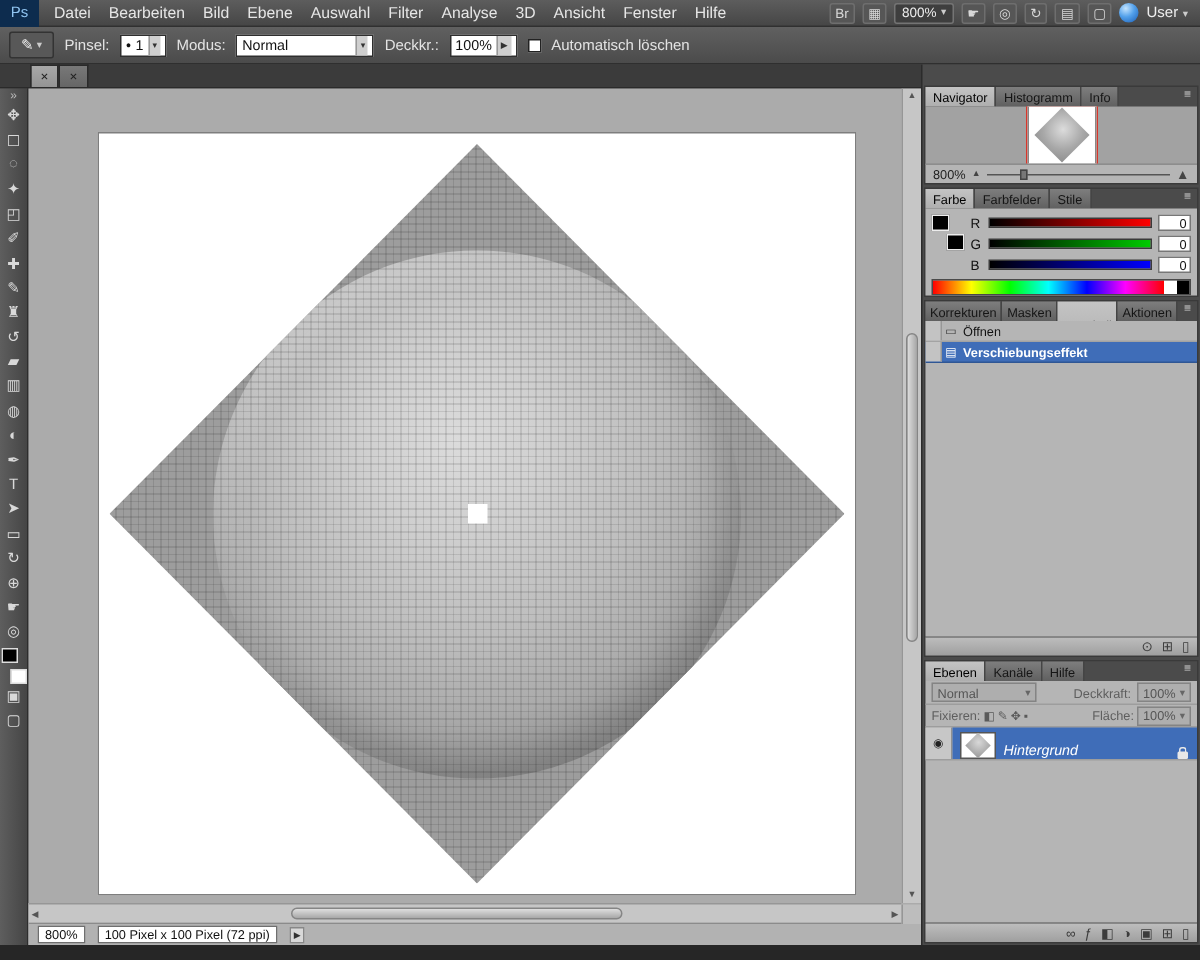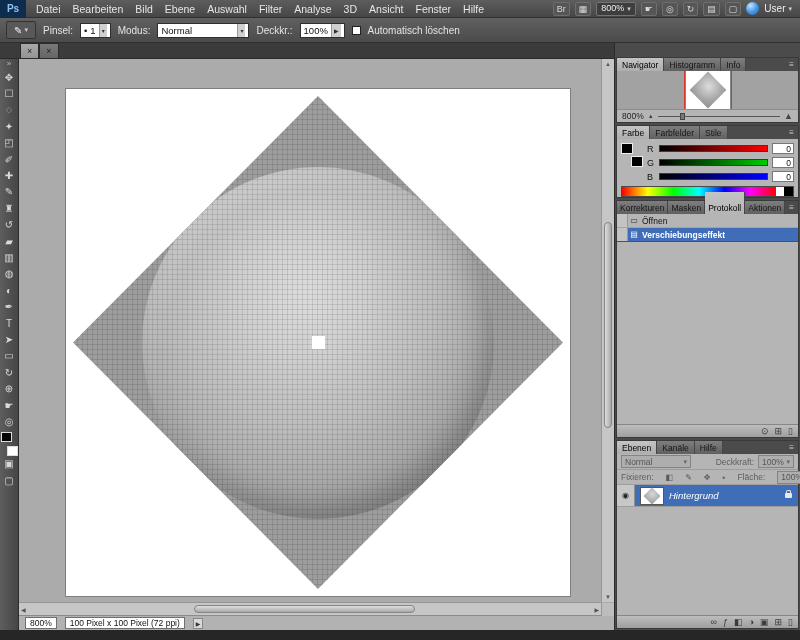--- a/index.html
+++ b/index.html
@@ -2,21 +2,21 @@
 <html><head>
 <meta charset="utf-8">
 <style>
   *{margin:0;padding:0;box-sizing:border-box}
   html,body{width:800px;height:640px;overflow:hidden}
   body{font-family:"Liberation Sans",sans-serif;background:#4c4c4c;color:#e2e2e2}
   #app{position:relative;width:800px;height:640px;background:#4c4c4c}
 
   
   .menubar{position:absolute;top:0;left:0;right:0;height:18px;background:linear-gradient(#5d5d5d,#464646);border-bottom:1px solid #303030;display:flex;align-items:center;font-size:10.5px}
-  .ps-logo{width:26px;height:18px;background:#0d2c4e;color:#8fc3ef;font-weight:bold;font-size:10px;display:flex;align-items:center;justify-content:center;margin-right:4px}
+  .ps-logo{width:26px;height:18px;background:#0d2c4e;color:#8fc3ef;font-weight:normal;font-size:10px;display:flex;align-items:center;justify-content:center;margin-right:4px}
   .menu-item{padding:0 6px;height:18px;line-height:18px;color:#e6e6e6;cursor:default}
   .mb-right{margin-left:auto;display:flex;align-items:center;gap:5px;padding-right:8px}
   .mb-ic{font-size:9px;color:#d8d8d8;background:#565656;border:1px solid #6e6e6e;border-radius:2px;padding:0 3px;height:14px;line-height:13px}
   .zoom-box{background:#3e3e3e;border:1px solid #747474;border-radius:2px;color:#eee;font-size:9px;height:14px;line-height:13px;padding:0 4px;display:flex;gap:3px;align-items:center}
   .cs4-sphere{width:13px;height:13px;border-radius:50%;background:radial-gradient(circle at 35% 28%,#c4e4ff,#52a0ea 45%,#1a5cb4)}
   .user-switcher{display:flex;align-items:center;gap:3px;font-size:10px;color:#eee}
   .tinyarrow{font-size:7px;color:#ccc}
 
   
   .optionsbar{position:absolute;top:18px;left:0;right:0;height:25px;background:linear-gradient(#606060,#4b4b4b);border-bottom:1px solid #2f2f2f;display:flex;align-items:center;gap:7px;padding:0 6px;font-size:10px}
@@ -59,21 +59,21 @@
   .hscroll{height:13px;background:#c6c6c6;border-top:1px solid #969696;position:relative;font-size:6px;color:#555;display:flex;align-items:center;justify-content:space-between;padding:0 2px}
   .hthumb{position:absolute;left:30%;top:2px;width:38%;height:8px;background:linear-gradient(#dedede,#a8a8a8);border:1px solid #858585;border-radius:4px}
   .scorner{position:absolute;right:0;top:0;width:13px;height:13px;background:#bdbdbd;border-left:1px solid #969696}
   .statusbar{height:15px;background:#b2b2b2;border-top:1px solid #8b8b8b;display:flex;align-items:center;gap:8px;padding:0 6px;font-size:9px;color:#111}
   .status-box{background:#fff;border:1px solid #6f6f6f;height:12px;line-height:11px;padding:0 4px;font-size:8.5px;color:#111;display:flex;align-items:center;gap:4px}
   .status-arrow{font-size:6px;color:#333;background:#d9d9d9;border:1px solid #888;height:11px;display:flex;align-items:center;padding:0 2px}
 
   
   .panels{position:absolute;left:614px;top:43px;right:0;bottom:10px;background:#4b4b4b;border-left:1px solid #2b2b2b}
   .pgroup{position:absolute;left:1px;right:1px;display:flex;flex-direction:column;border:1px solid #3a3a3a}
-  .ptabs{display:flex;align-items:center;background:#4b4b4b;height:13px}
+  .ptabs{display:flex;align-items:flex-start;background:#4b4b4b;height:13px}
   .ptab{height:13px;padding:0 5px;font-size:8.5px;display:flex;align-items:center;white-space:nowrap;background:linear-gradient(#7e7e7e,#606060);color:#151515;border-right:1px solid #454545;cursor:default}
   .ptab.active{background:linear-gradient(#c4c4c4,#aeaeae);color:#000}
   .pmenu{margin-left:auto;color:#ccc;font-size:8px;padding:0 4px}
   .pbody{flex:1;background:#b5b5b5;position:relative;overflow:hidden}
   .pfoot{height:13px;background:linear-gradient(#bdbdbd,#9f9f9f);border-top:1px solid #878787;display:flex;align-items:center;justify-content:flex-end;gap:6px;padding:0 5px;font-size:9px;color:#3c3c3c}
 
   
   .nav-body{background:#a2a2a2;display:flex;align-items:center;justify-content:center}
   .nav-thumb{width:46px;height:40px;background:#fff;border:1px solid #888;box-shadow:0 0 0 1px #d8362b;position:relative;display:flex;align-items:center;justify-content:center}
   .nav-diamond{width:26px;height:26px;transform:rotate(45deg);background:radial-gradient(circle at 42% 38%,#dcdcdc,#a8a8a8 60%,#8f8f8f)}
@@ -107,26 +107,26 @@
   .hist-row.sel{background:#3f6db8;color:#fff;border-bottom:1px solid #2f5694}
   .hist-row.sel .hist-ic{color:#fff}
   .hist-row.sel .hist-well{background:#c3c3c3}
   .hist-label{white-space:nowrap;overflow:hidden;text-overflow:ellipsis}
 
   
   .lay-ctrl1{height:16px;display:flex;align-items:center;gap:4px;padding:1px 4px;background:#b5b5b5;border-bottom:1px solid #9d9d9d}
   .lay-select{width:70px;height:13px;background:#aeaeae;border:1px solid #848484;color:#555;font-size:8.5px;display:flex;align-items:center;justify-content:space-between;padding:0 3px}
   .dim-label{font-size:8.5px;color:#5e5e5e}
   .dim-box{width:36px;height:13px;background:#aeaeae;border:1px solid #848484;color:#555;font-size:8.5px;display:flex;align-items:center;justify-content:space-between;padding:0 3px}
-  .lay-ctrl2{height:15px;display:flex;align-items:center;gap:12px;padding:0 4px;background:#b5b5b5;border-bottom:1px solid #9d9d9d}
+  .lay-ctrl2{height:15px;display:flex;align-items:center;gap:2px;padding:0 4px;background:#b5b5b5;border-bottom:1px solid #9d9d9d}
   .lockic{font-size:8px;color:#5a5a5a}
   .lay-list{flex:1;background:#b5b5b5}
   .layer-row{display:flex;align-items:stretch;height:22px;border-bottom:1px solid #9d9d9d}
   .eye-cell{width:18px;background:#c7c7c7;border-right:1px solid #919191;display:flex;align-items:center;justify-content:center;font-size:8px;color:#222;flex:none}
-  .layer-main{flex:1;background:#3f6db8;display:flex;align-items:center;color:#fff}
+  .layer-main{flex:1;background:#3f6db8;display:flex;align-items:flex-end;color:#fff}
   .layer-thumb{width:24px;height:18px;background:#fff;border:1px solid #555;margin:0 5px;display:flex;align-items:center;justify-content:center;flex:none}
   .mini-diamond2{width:12px;height:12px;transform:rotate(45deg);background:radial-gradient(circle at 40% 35%,#d8d8d8,#999)}
   .layer-name{flex:1;font-size:9.5px;font-style:italic}
   .lockicon{width:7px;height:5px;background:#e8e8e8;border-radius:1px;position:relative;margin-right:6px}
   .lockicon::before{content:"";position:absolute;left:1px;top:-3px;width:3px;height:3px;border:1px solid #e8e8e8;border-bottom:none;border-radius:2px 2px 0 0}
 
   .bottomstrip{position:absolute;left:0;right:0;bottom:0;height:10px;background:#262626}
 </style>
 </head>
 <body>

